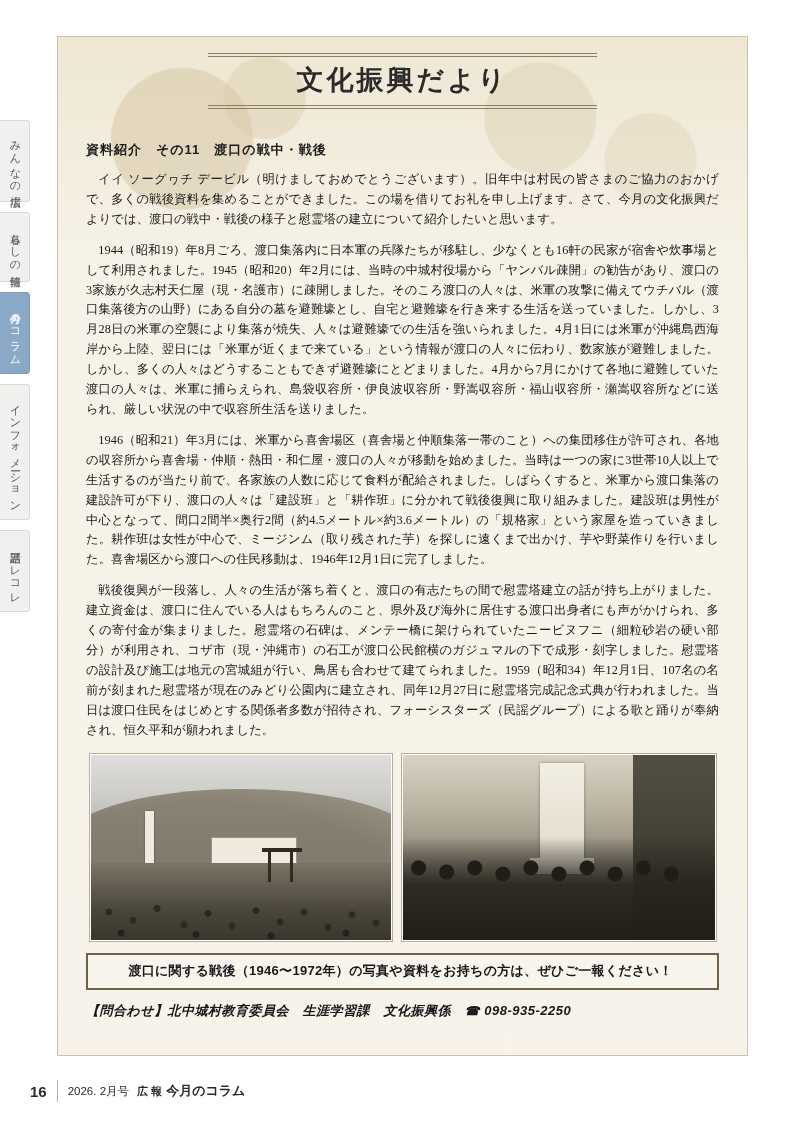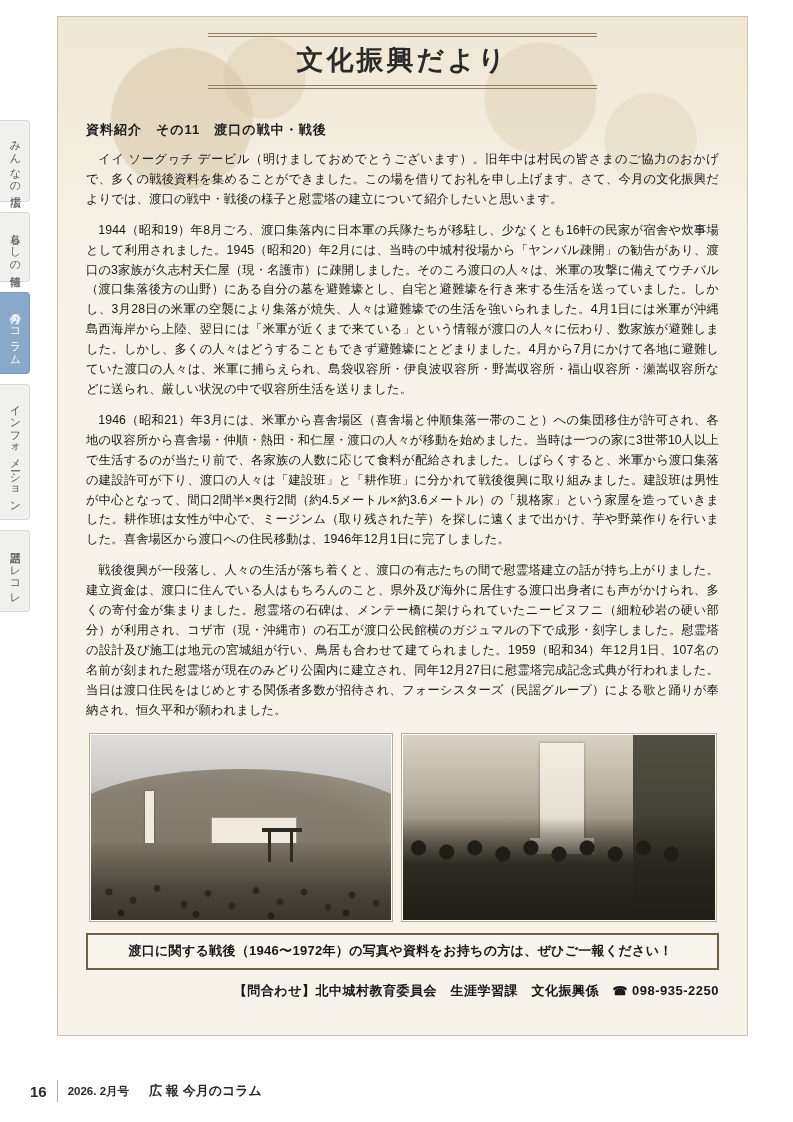--- a/index.html
+++ b/index.html
@@ -48,21 +48,21 @@
   .side-tab.active {
     background: #8aa8c8;
     border-color: #7b9ab9;
     color: #ffffff;
   }
 
   
   .page {
     position: absolute;
     left: 57px;
-    top: 16px;
+    top: 36px;
     width: 691px;
     height: 1020px;
     background: #f4efe2;
     border: 1px solid #cdc3ab;
     box-sizing: border-box;
     overflow: hidden;
   }
   .page::before {
     content: "";
     position: absolute;
@@ -129,20 +129,21 @@
   }
   .subhead .gap { display: inline-block; width: 14px; }
   .body-text p {
     font-size: 12.3px;
     line-height: 1.62;
     margin: 11px 0 1px 0;
     text-align: justify;
     text-justify: inter-character;
     letter-spacing: 0.1px;
     color: #17171a;
+    font-family: Liberation Serif, serif;
   }
   .body-text p.indent { text-indent: 1em; }
 
   
   .photos {
     display: flex;
     gap: 10px;
     margin-top: 14px;
     justify-content: center;
   }
@@ -270,26 +271,27 @@
     text-align: center;
     background: rgba(255,255,255,0.18);
   }
   .notice-line {
     font-size: 13px;
     font-weight: bold;
     letter-spacing: .3px;
     color: #17171a;
   }
   .contact {
-    text-align: right;
+    text-align: left;
     margin-top: 12px;
     font-size: 13px;
     font-weight: bold;
     letter-spacing: .5px;
     color: #17171a;
+    font-style: italic;
   }
   .contact .phone-icon { font-size: 12px; }
 
   
   .footer {
     position: absolute;
     left: 0;
     bottom: 20px;
     width: 793px;
     display: flex;
@@ -305,22 +307,22 @@
   }
   .footer-divider {
     width: 1px;
     height: 22px;
     background: #b7b2a4;
   }
   .footer-text {
     font-size: 11.5px;
     color: #2a2a28;
   }
-  .footer-text .issue { font-weight: bold; }
-  .footer-text .koho { font-weight: bold; font-size: 13px; margin-left: 20px; }
+  .footer-text .issue { font-weight: normal; }
+  .footer-text .koho { font-weight: bold; font-size: 11px; margin-left: 8px; }
   .footer-text .title-jp { font-weight: bold; font-size: 13px; margin-left: 4px; }
 </style>
 </head>
 <body>
 
 <div class="side-tabs">
   <div class="side-tab">
     <span>みんなの広場</span>
   </div>
   <div class="side-tab">

